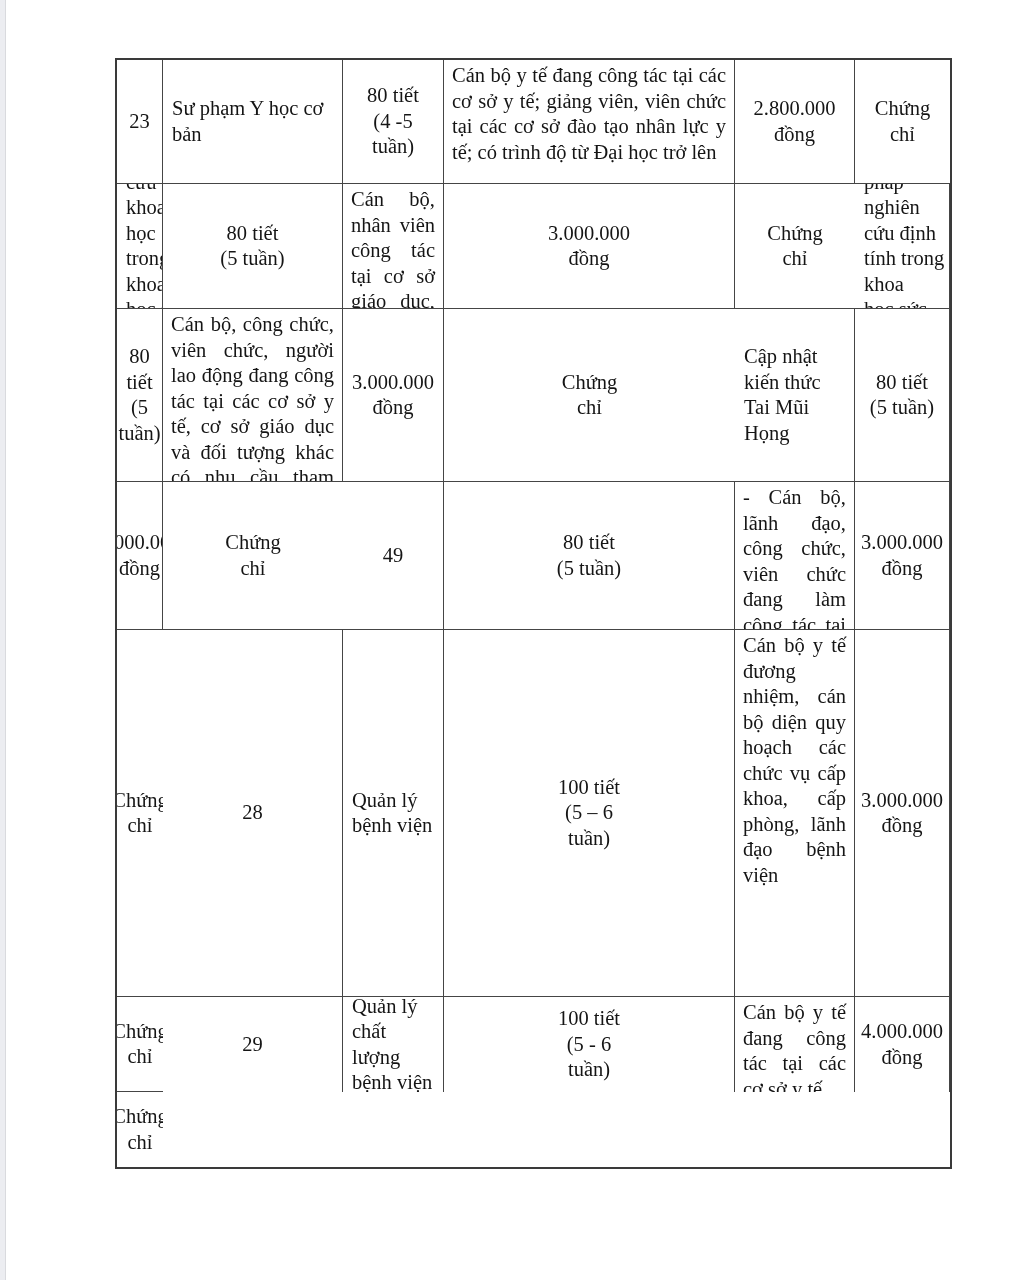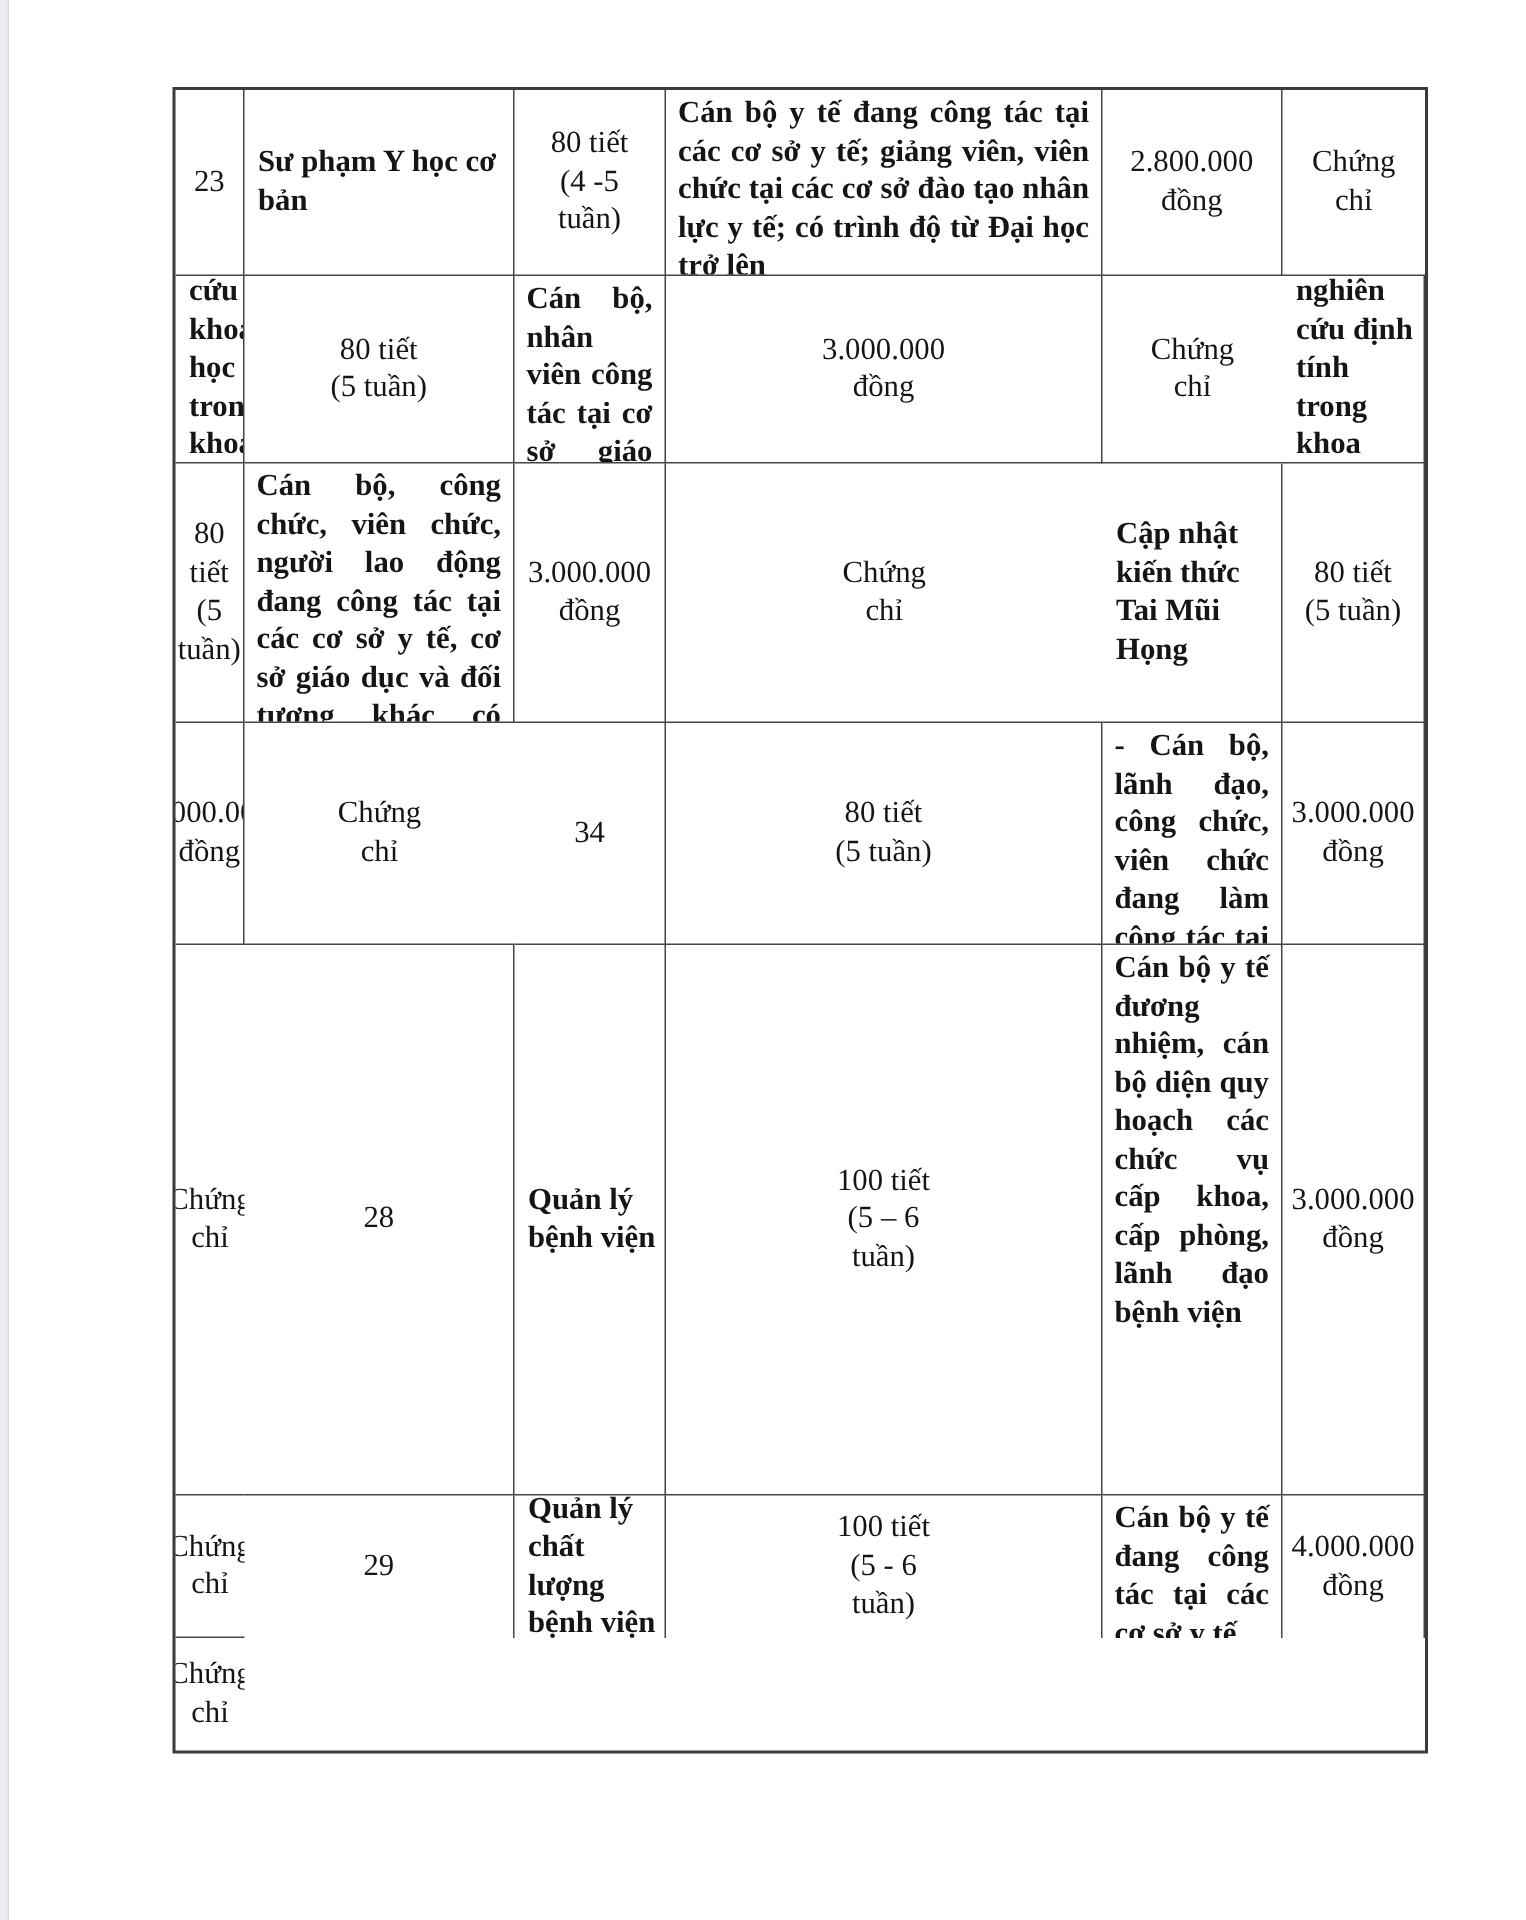--- a/index.html
+++ b/index.html
@@ -62,29 +62,27 @@
     padding: 2px;
   }
 
   
   .c-name {
     display: flex;
     align-items: center;
     justify-content: flex-start;
     text-align: left;
     padding: 2px 4px 2px 9px;
-    font-weight: bold;
   }
 
   
   .c-aud {
     display: block;
     text-align: justify;
     padding: 3px 8px 20px 8px;
-    font-weight: bold;
   }
 </style>
 </head>
 <body>
 
 <div class="page">
   <div class="edge-strip"></div>
 
   <div class="course-table">
 
@@ -127,21 +125,21 @@
 
     <div class="cell c-name">Cập nhật kiến thức
 Tai Mũi Họng</div>
     <div class="cell c-dur">80 tiết
 (5 tuần)</div>
     <div class="cell c-fee">3.000.000
 đồng</div>
     <div class="cell c-cert lastcol">Chứng
 chỉ</div>
 
-    <div class="cell c-stt">34</div>
+    <div class="cell c-stt">49</div>
     <div class="cell c-dur">80 tiết
 (5 tuần)</div>
     <div class="cell c-aud">- Cán bộ, lãnh đạo, công chức, viên chức đang làm công tác tại bệnh viện hoặc được quy hoạch làm công tác liên quan đến trang thiết bị tại bệnh viện và các cơ sở y tế.
 - Có trình độ từ trung cấp trở lên thuộc các chuyên ngành kỹ thuật hoặc chuyên ngành y, dược.
 - Kỹ thuật viên đang công tác tại các bệnh viện, trung tâm y tế, công ty thiết bị y tế; các cá nhân, đơn vị có nhu cầu học về kỹ thuật thiết bị y tế.</div>
     <div class="cell c-fee">3.000.000
 đồng</div>
     <div class="cell c-cert lastcol">Chứng
 chỉ</div>
 

